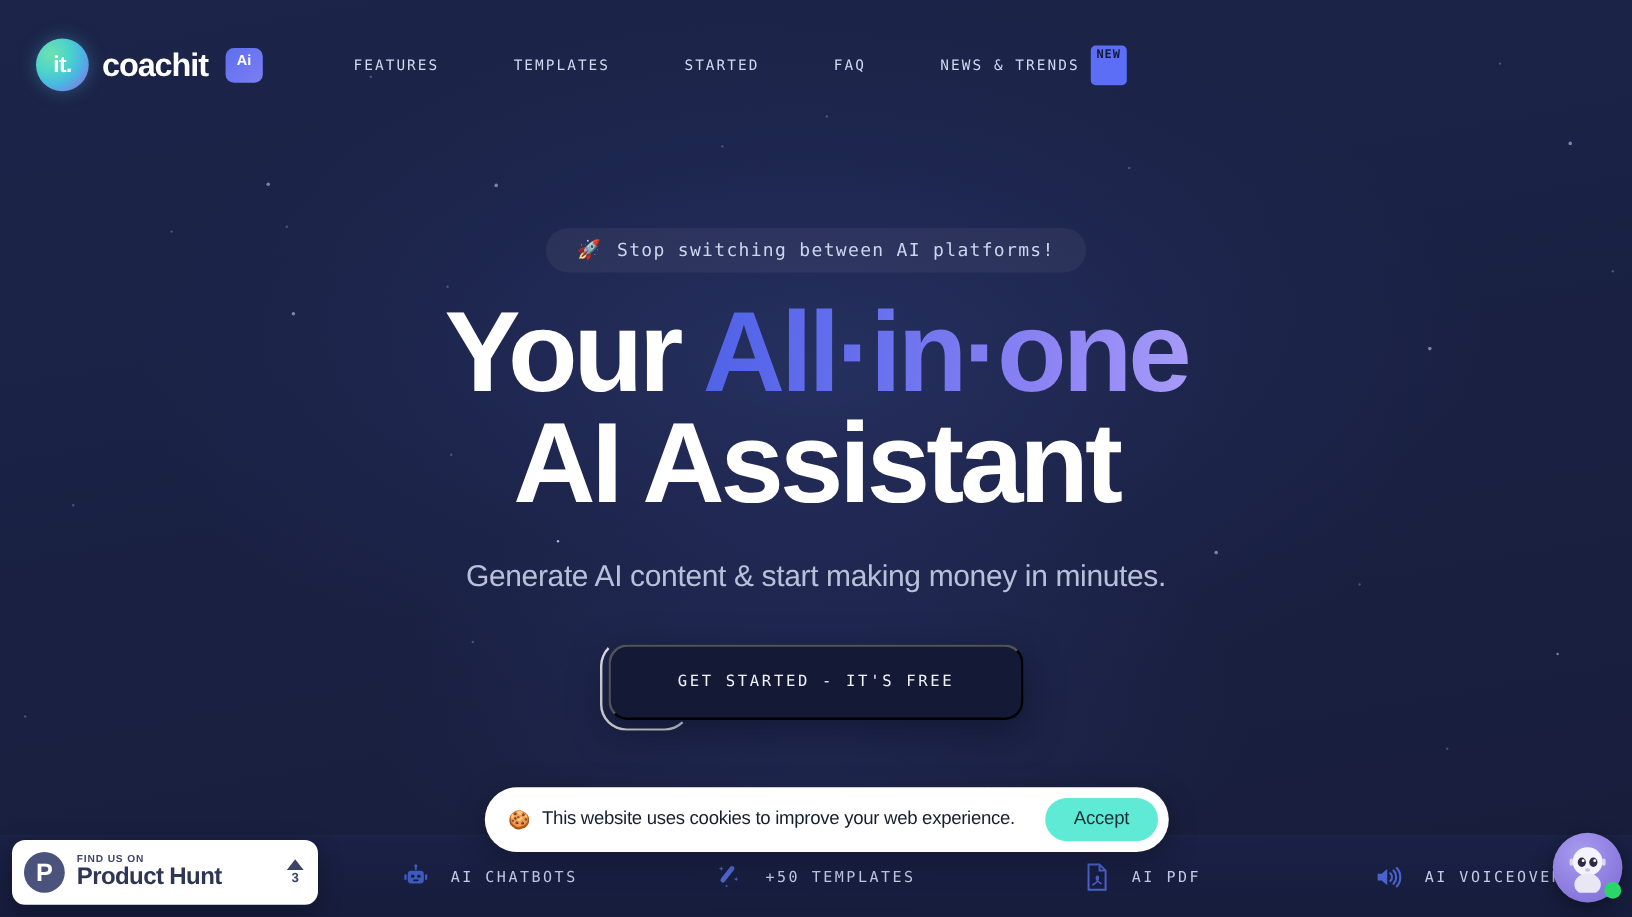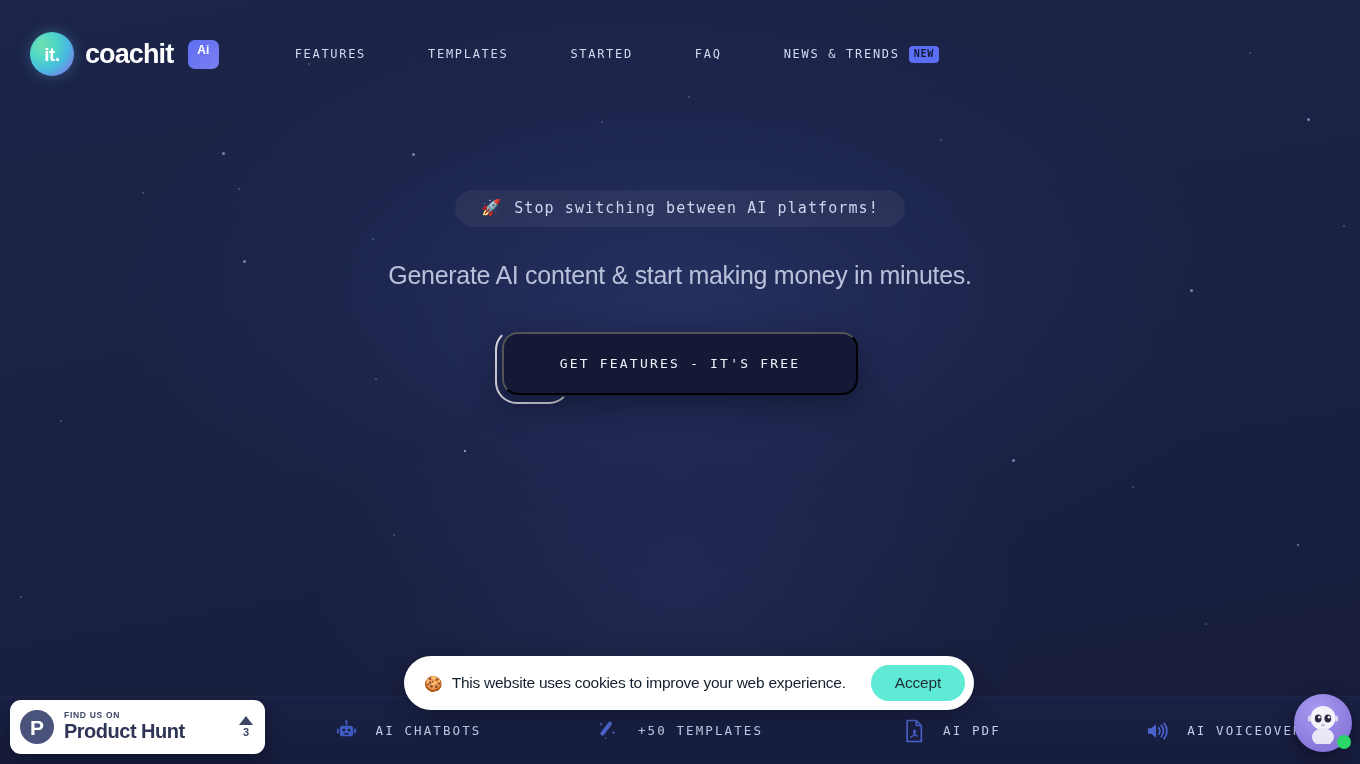--- a/index.html
+++ b/index.html
@@ -115,21 +115,21 @@
   }
   .nav-item:last-child { margin-right: 0; }
 
   .nav-new {
     font-family: "DejaVu Sans Mono", monospace;
     font-size: 10px;
     letter-spacing: 0.8px;
     background: #5b6ef5;
     color: #121a38;
     font-weight: bold;
-    padding: 2px 5px 4px;
+    padding: 2px 5px 20px;
     border-radius: 4px;
   }
 
   .header-actions {
     display: flex;
     align-items: center;
     gap: 14px;
   }
 
   .btn-outline {
@@ -459,26 +459,30 @@
   </nav>
 
 </header>
 
 <section class="hero">
   <div class="hero-badge">
     <span class="emoji">🚀</span>
     <span>Stop switching between AI platforms!</span>
   </div>
 
+  <h1 class="hero-title">
+    <span>Your </span><span class="grad">All·in·one</span>
+    <span class="line2">AI Assistant</span>
+  </h1>
 
   <p class="hero-sub">Generate AI content &amp; start making money in minutes.</p>
 
   <div class="cta-wrap">
     <div class="cta-arc"></div>
-    <button class="cta">GET FEATURES - IT'S FREE</button>
+    <button class="cta">GET STARTED - IT'S FREE</button>
   </div>
 </section>
 
 <div class="feature-strip">
   <div class="feature-track">
 
     <div class="feature-item clipped">
       <svg width="22" height="22" viewBox="0 0 24 24" fill="none" stroke="#5568c8" stroke-width="2">
         <rect x="3" y="4" width="18" height="16" rx="2"></rect>
         <circle cx="8.5" cy="9.5" r="1.6"></circle>

